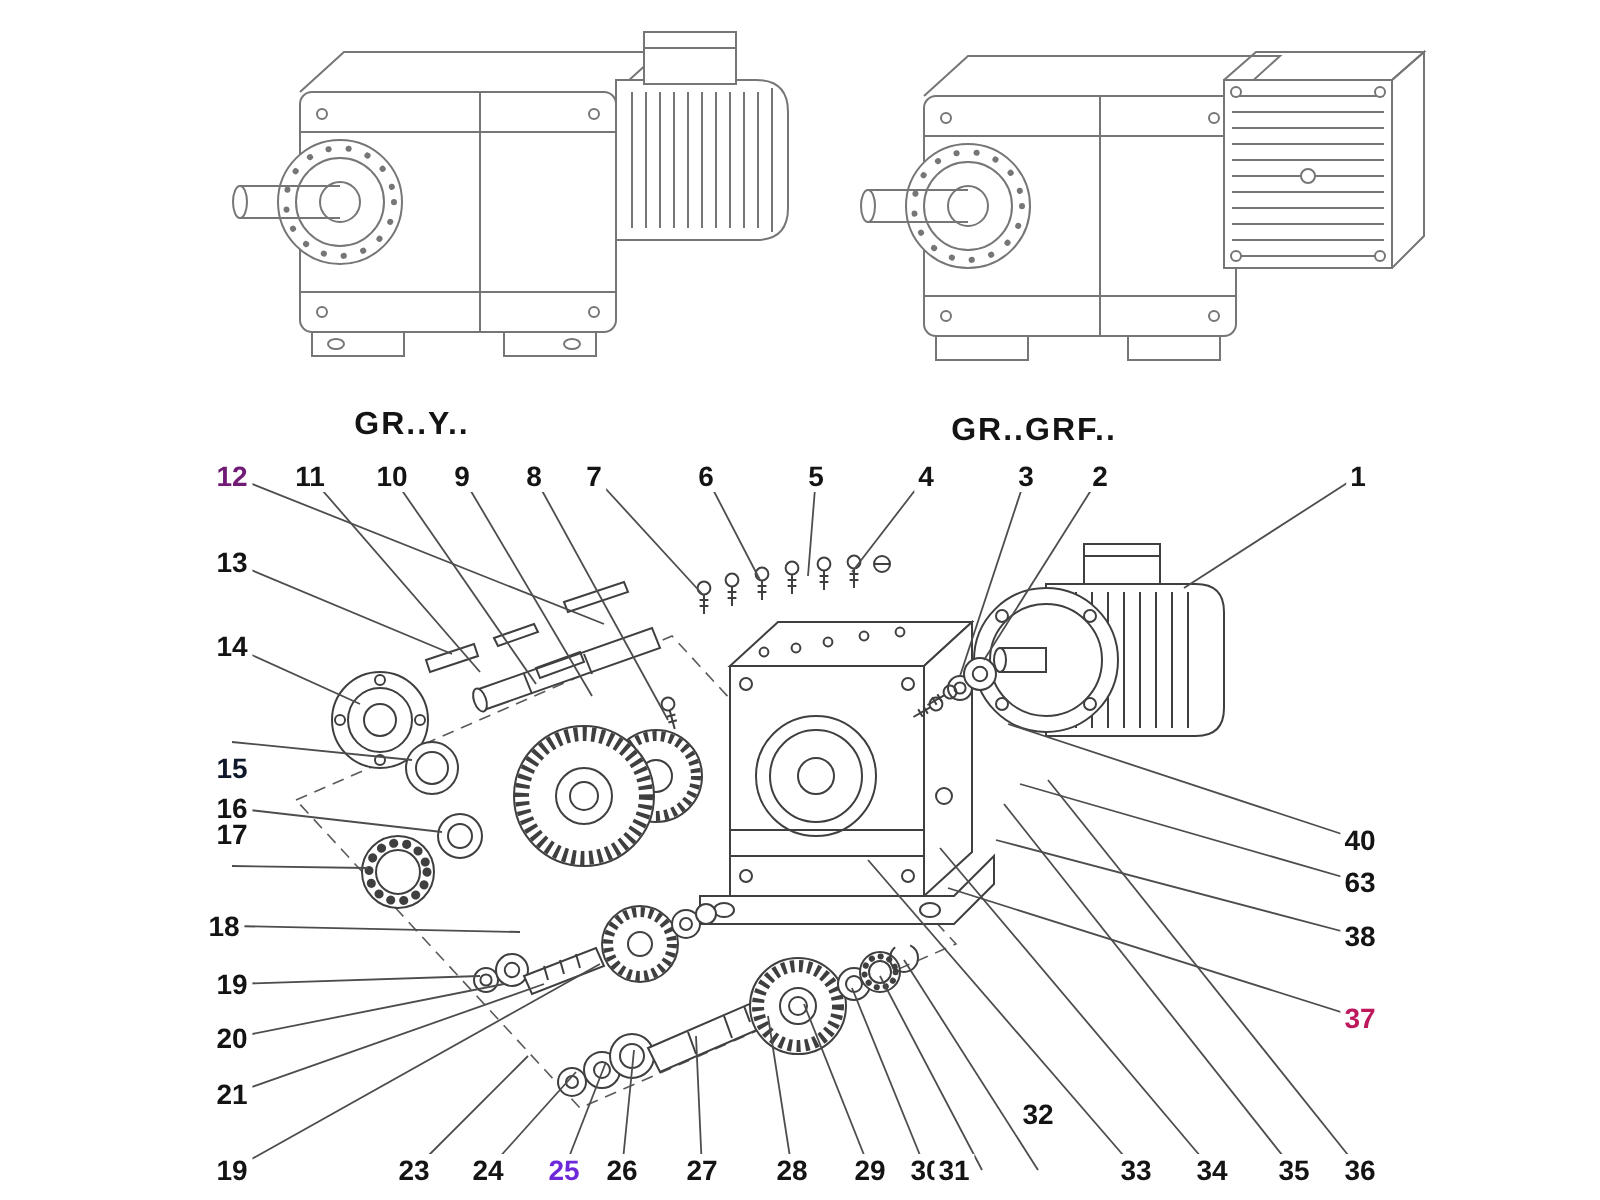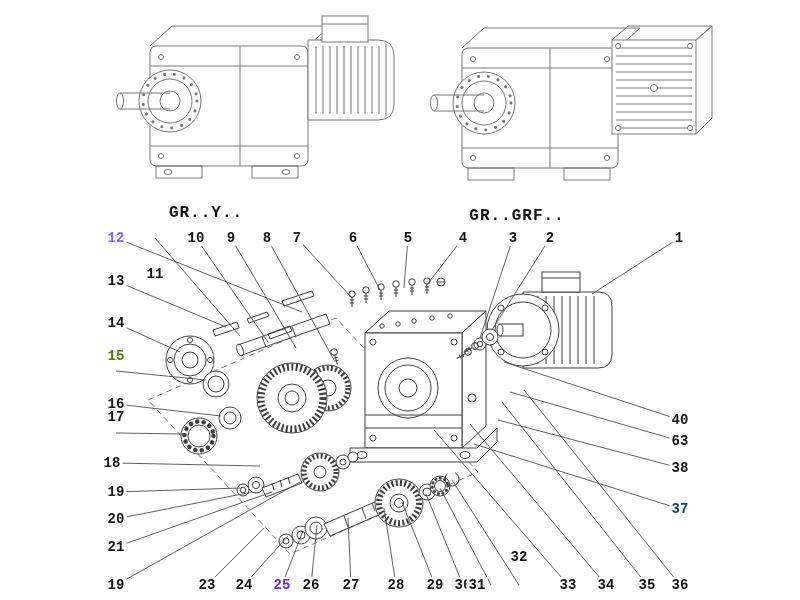--- a/index.html
+++ b/index.html
@@ -1,17 +1,17 @@
 <!DOCTYPE html>
 <html><head>
 <meta charset="utf-8">
 <style>
   html,body{margin:0;padding:0;background:#ffffff;}
   #canvas{position:relative;width:736px;height:600px;background:#ffffff;overflow:hidden;
-          font-family:Liberation Mono, monospace;}
+          font-family:Liberation Sans, sans-serif;}
   .layer{position:absolute;left:0;top:0;width:800px;height:600px;}
   svg{display:block;}
   .view-label{position:absolute;transform:translate(-50%,-50%);font-weight:bold;
               font-size:16px;letter-spacing:1px;color:#141414;white-space:nowrap;}
   .callout{position:absolute;transform:translate(-50%,-50%);font-weight:bold;
            font-size:14px;line-height:1;color:#141414;background:#ffffff;padding:1px 2px;}
 </style>
 </head>
 <body>
 
@@ -289,35 +289,35 @@
         <line x1="680" y1="468" x2="498" y2="420"></line>
         <line x1="680" y1="441" x2="510" y2="392"></line>
         <line x1="680" y1="420" x2="504" y2="362"></line>
       </g>
   </svg>
 
   <div class="view-label" style="left:206px; top:213px">GR..Y..</div>
   <div class="view-label" style="left:517px; top:216px">GR..GRF..</div>
 
   <div class="layer" id="callout-layer">
-      <div class="callout" style="left: 116px; top: 238px; color: #8b5cf6;">12</div>
-      <div class="callout" style="left: 155px; top: 238px; color: rgb(20, 20, 20); margin-top: 36px;">11</div>
+      <div class="callout" style="left: 116px; top: 238px; color: #701a75;">12</div>
+      <div class="callout" style="left: 155px; top: 238px; color: rgb(20, 20, 20);">11</div>
       <div class="callout" style="left: 196px; top: 238px; color: rgb(20, 20, 20);">10</div>
       <div class="callout" style="left: 231px; top: 238px; color: rgb(20, 20, 20);">9</div>
       <div class="callout" style="left: 267px; top: 238px; color: rgb(20, 20, 20);">8</div>
       <div class="callout" style="left: 297px; top: 238px; color: rgb(20, 20, 20);">7</div>
       <div class="callout" style="left: 353px; top: 238px; color: rgb(20, 20, 20);">6</div>
       <div class="callout" style="left: 408px; top: 238px; color: rgb(20, 20, 20);">5</div>
       <div class="callout" style="left: 463px; top: 238px; color: rgb(20, 20, 20);">4</div>
       <div class="callout" style="left: 513px; top: 238px; color: rgb(20, 20, 20);">3</div>
       <div class="callout" style="left: 550px; top: 238px; color: rgb(20, 20, 20);">2</div>
       <div class="callout" style="left: 679px; top: 238px; color: rgb(20, 20, 20);">1</div>
       <div class="callout" style="left: 116px; top: 281px; color: rgb(20, 20, 20);">13</div>
       <div class="callout" style="left: 116px; top: 323px; color: rgb(20, 20, 20);">14</div>
-      <div class="callout" style="left: 116px; top: 356px; color: #4d7c0f;">15</div>
+      <div class="callout" style="left: 116px; top: 384px; color: #0f172a;">15</div>
       <div class="callout" style="left: 116px; top: 404px; color: rgb(20, 20, 20);">16</div>
       <div class="callout" style="left: 116px; top: 417px; color: rgb(20, 20, 20);">17</div>
       <div class="callout" style="left: 112px; top: 463px; color: rgb(20, 20, 20);">18</div>
       <div class="callout" style="left: 116px; top: 492px; color: rgb(20, 20, 20);">19</div>
       <div class="callout" style="left: 116px; top: 519px; color: rgb(20, 20, 20);">20</div>
       <div class="callout" style="left: 116px; top: 547px; color: rgb(20, 20, 20);">21</div>
       <div class="callout" style="left: 116px; top: 585px; color: rgb(20, 20, 20);">19</div>
       <div class="callout" style="left: 207px; top: 585px; color: rgb(20, 20, 20);">23</div>
       <div class="callout" style="left: 244px; top: 585px; color: rgb(20, 20, 20);">24</div>
       <div class="callout" style="left: 282px; top: 585px; color: #6d28d9;">25</div>
@@ -325,19 +325,19 @@
       <div class="callout" style="left: 351px; top: 585px; color: rgb(20, 20, 20);">27</div>
       <div class="callout" style="left: 396px; top: 585px; color: rgb(20, 20, 20);">28</div>
       <div class="callout" style="left: 435px; top: 585px; color: rgb(20, 20, 20);">29</div>
       <div class="callout" style="left: 463px; top: 585px; color: rgb(20, 20, 20);">30</div>
       <div class="callout" style="left: 477px; top: 585px; color: rgb(20, 20, 20);">31</div>
       <div class="callout" style="left: 519px; top: 557px; color: rgb(20, 20, 20);">32</div>
       <div class="callout" style="left: 568px; top: 585px; color: rgb(20, 20, 20);">33</div>
       <div class="callout" style="left: 606px; top: 585px; color: rgb(20, 20, 20);">34</div>
       <div class="callout" style="left: 647px; top: 585px; color: rgb(20, 20, 20);">35</div>
       <div class="callout" style="left: 680px; top: 585px; color: rgb(20, 20, 20);">36</div>
-      <div class="callout" style="left: 680px; top: 509px; color: #0c4a6e;">37</div>
+      <div class="callout" style="left: 680px; top: 509px; color: #be185d;">37</div>
       <div class="callout" style="left: 680px; top: 468px; color: rgb(20, 20, 20);">38</div>
       <div class="callout" style="left: 680px; top: 441px; color: rgb(20, 20, 20);">63</div>
       <div class="callout" style="left: 680px; top: 420px; color: rgb(20, 20, 20);">40</div>
     </div>
 
 </div>
 
 </body></html>

